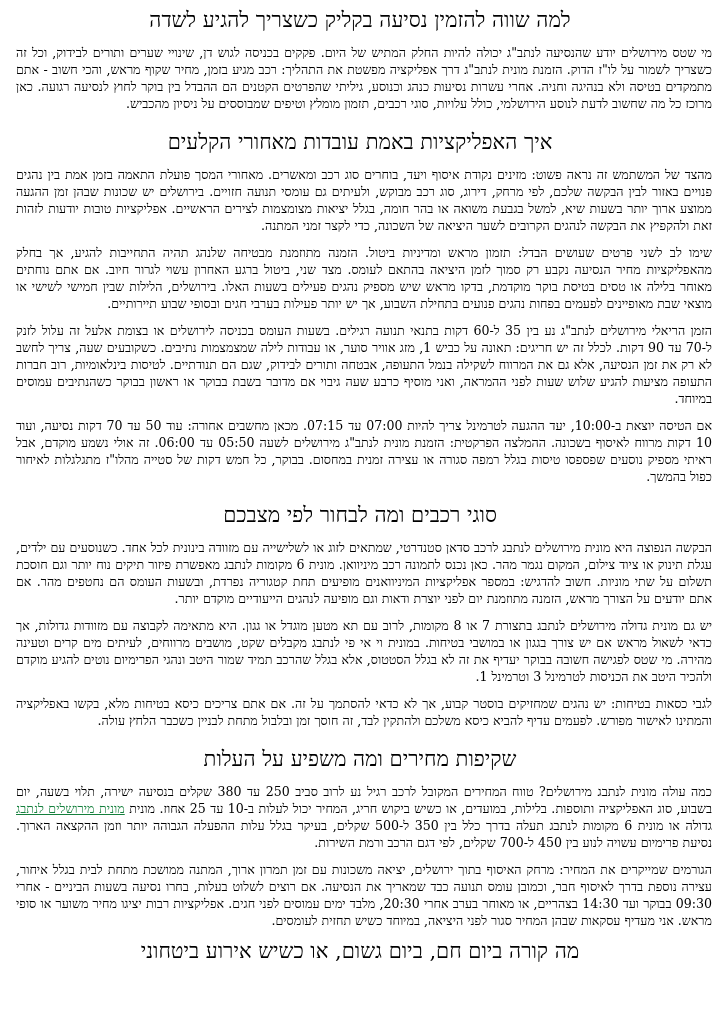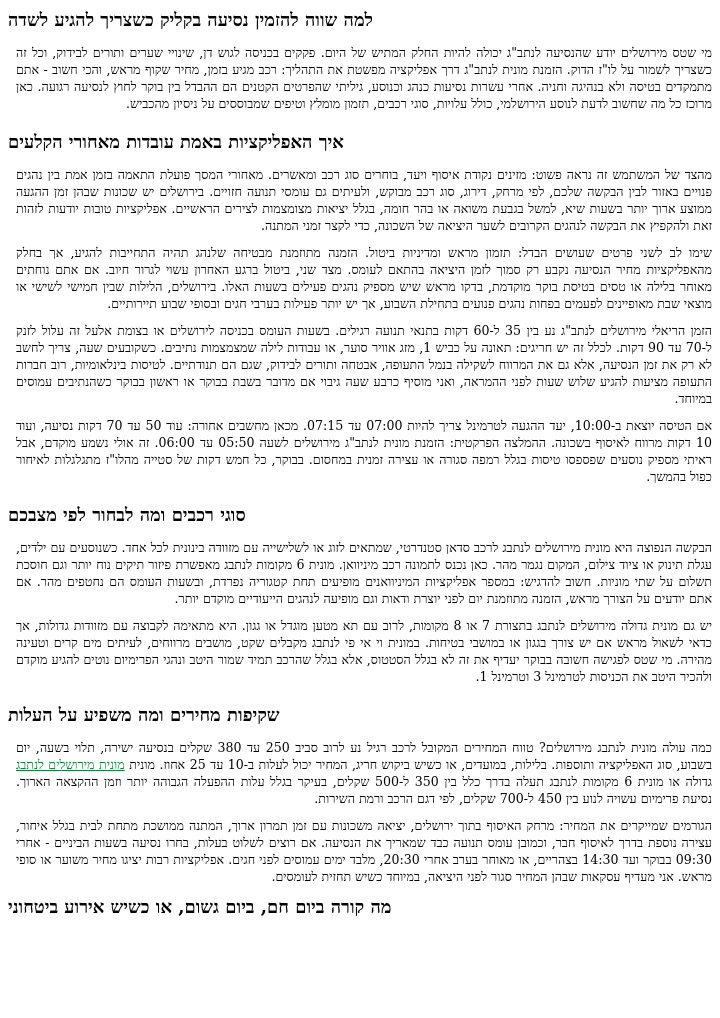--- a/index.html
+++ b/index.html
@@ -18,25 +18,25 @@
     box-sizing: border-box;
     width: 720px;
     padding: 4px 8px 0 8px;
     color: #000000;
     font-family: "DejaVu Serif", "Liberation Serif", serif;
     font-size: 12.6px;
     line-height: 17px;
     text-align: justify;
   }
   .doc h1 {
-    font-size: 18px;
+    font-size: 21px;
     line-height: 24px;
-    font-weight: bold;
+    font-weight: normal;
     margin: 18px 0 12px 0;
-    text-align: left;
+    text-align: center;
     letter-spacing: 0;
   }
   .doc h1.first {
     margin-top: 4px;
   }
   .doc h1.last {
     margin-top: 8px;
     margin-bottom: 0;
   }
   .doc p {
@@ -59,20 +59,21 @@
   <h1>איך האפליקציות באמת עובדות מאחורי הקלעים</h1>
   <p>מהצד של המשתמש זה נראה פשוט: מזינים נקודת איסוף ויעד, בוחרים סוג רכב ומאשרים. מאחורי המסך פועלת התאמה בזמן אמת בין נהגים פנויים באזור לבין הבקשה שלכם, לפי מרחק, דירוג, סוג רכב מבוקש, ולעיתים גם עומסי תנועה חזויים. בירושלים יש שכונות שבהן זמן ההגעה ממוצע ארוך יותר בשעות שיא, למשל בגבעת משואה או בהר חומה, בגלל יציאות מצומצמות לצירים הראשיים. אפליקציות טובות יודעות לזהות זאת ולהקפיץ את הבקשה לנהגים הקרובים לשער היציאה של השכונה, כדי לקצר זמני המתנה.</p>
   <p>שימו לב לשני פרטים שעושים הבדל: תזמון מראש ומדיניות ביטול. הזמנה מתוזמנת מבטיחה שלנהג תהיה התחייבות להגיע, אך בחלק מהאפליקציות מחיר הנסיעה נקבע רק סמוך לזמן היציאה בהתאם לעומס. מצד שני, ביטול ברגע האחרון עשוי לגרור חיוב. אם אתם נוחתים מאוחר בלילה או טסים בטיסת בוקר מוקדמת, בדקו מראש שיש מספיק נהגים פעילים בשעות האלו. בירושלים, הלילות שבין חמישי לשישי או מוצאי שבת מאופיינים לפעמים בפחות נהגים פנועים בתחילת השבוע, אך יש יותר פעילות בערבי חגים ובסופי שבוע תיירותיים.</p>
 
   <p>הזמן הריאלי מירושלים לנתב"ג נע בין 35 ל-60 דקות בתנאי תנועה רגילים. בשעות העומס בכניסה לירושלים או בצומת אלעל זה עלול לזנק ל-70 עד 90 דקות. לכלל זה יש חריגים: תאונה על כביש 1, מזג אוויר סוער, או עבודות לילה שמצמצמות נתיבים. כשקובעים שעה, צריך לחשב לא רק את זמן הנסיעה, אלא גם את המרווח לשקילה בנמל התעופה, אבטחה ותורים לבידוק, שגם הם תנודתיים. לטיסות בינלאומיות, רוב חברות התעופה מציעות להגיע שלוש שעות לפני ההמראה, ואני מוסיף כרבע שעה גיבוי אם מדובר בשבת בבוקר או ראשון בבוקר כשהנתיבים עמוסים במיוחד.</p>
   <p>אם הטיסה יוצאת ב-10:00, יעד ההגעה לטרמינל צריך להיות 07:00 עד 07:15. מכאן מחשבים אחורה: עוד 50 עד 70 דקות נסיעה, ועוד 10 דקות מרווח לאיסוף בשכונה. ההמלצה הפרקטית: הזמנת מונית לנתב"ג מירושלים לשעה 05:50 עד 06:00. זה אולי נשמע מוקדם, אבל ראיתי מספיק נוסעים שפספסו טיסות בגלל רמפה סגורה או עצירה זמנית במחסום. בבוקר, כל חמש דקות של סטייה מהלו"ז מתגלגלות לאיחור כפול בהמשך.</p>
 
   <h1>סוגי רכבים ומה לבחור לפי מצבכם</h1>
   <p>הבקשה הנפוצה היא מונית מירושלים לנתבג לרכב סדאן סטנדרטי, שמתאים לזוג או לשלישייה עם מזוודה בינונית לכל אחד. כשנוסעים עם ילדים, עגלת תינוק או ציוד צילום, המקום נגמר מהר. כאן נכנס לתמונה רכב מיניוואן. מונית 6 מקומות לנתבג מאפשרת פיזור תיקים נוח יותר וגם חוסכת תשלום על שתי מוניות. חשוב להדגיש: במספר אפליקציות המיניוואנים מופיעים תחת קטגוריה נפרדת, ובשעות העומס הם נחטפים מהר. אם אתם יודעים על הצורך מראש, הזמנה מתוזמנת יום לפני יוצרת ודאות וגם מופיעה לנהגים הייעודיים מוקדם יותר.</p>
   <p>יש גם מונית גדולה מירושלים לנתבג בתצורת 7 או 8 מקומות, לרוב עם תא מטען מוגדל או גגון. היא מתאימה לקבוצה עם מזוודות גדולות, אך כדאי לשאול מראש אם יש צורך בגגון או במושבי בטיחות. במונית וי אי פי לנתבג מקבלים שקט, מושבים מרווחים, לעיתים מים קרים וטעינה מהירה. מי שטס לפגישה חשובה בבוקר יעדיף את זה לא בגלל הסטטוס, אלא בגלל שהרכב תמיד שמור היטב ונהגי הפרימיום נוטים להגיע מוקדם ולהכיר היטב את הכניסות לטרמינל 3 וטרמינל 1.</p>
+  <p>לגבי כסאות בטיחות: יש נהגים שמחזיקים בוסטר קבוע, אך לא כדאי להסתמך על זה. אם אתם צריכים כיסא בטיחות מלא, בקשו באפליקציה והמתינו לאישור מפורש. לפעמים עדיף להביא כיסא משלכם ולהתקין לבד, זה חוסך זמן ובלבול מתחת לבניין כשכבר הלחץ עולה.</p>
 
   <h1>שקיפות מחירים ומה משפיע על העלות</h1>
   <p><span>כמה עולה מונית לנתבג מירושלים? טווח המחירים המקובל לרכב רגיל נע לרוב סביב 250 עד 380 שקלים בנסיעה ישירה, תלוי בשעה, יום בשבוע, סוג האפליקציה ותוספות. בלילות, במועדים, או כשיש ביקוש חריג, המחיר יכול לעלות ב-10 עד 25 אחוז. מונית </span><a href="#">מונית מירושלים לנתבג</a><span> גדולה או מונית 6 מקומות לנתבג תעלה בדרך כלל בין 350 ל-500 שקלים, בעיקר בגלל עלות ההפעלה הגבוהה יותר וזמן ההקצאה הארוך. נסיעת פרימיום עשויה לנוע בין 450 ל-700 שקלים, לפי דגם הרכב ורמת השירות.</span></p>
   <p>הגורמים שמייקרים את המחיר: מרחק האיסוף בתוך ירושלים, יציאה משכונות עם זמן תמרון ארוך, המתנה ממושכת מתחת לבית בגלל איחור, עצירה נוספת בדרך לאיסוף חבר, וכמובן עומס תנועה כבד שמאריך את הנסיעה. אם רוצים לשלוט בעלות, בחרו נסיעה בשעות הביניים - אחרי 09:30 בבוקר ועד 14:30 בצהריים, או מאוחר בערב אחרי 20:30, מלבד ימים עמוסים לפני חגים. אפליקציות רבות יציגו מחיר משוער או סופי מראש. אני מעדיף עסקאות שבהן המחיר סגור לפני היציאה, במיוחד כשיש תחזית לעומסים.</p>
 
   <h1 class="last">מה קורה ביום חם, ביום גשום, או כשיש אירוע ביטחוני</h1>
 
 </div>
 
 </body></html>

